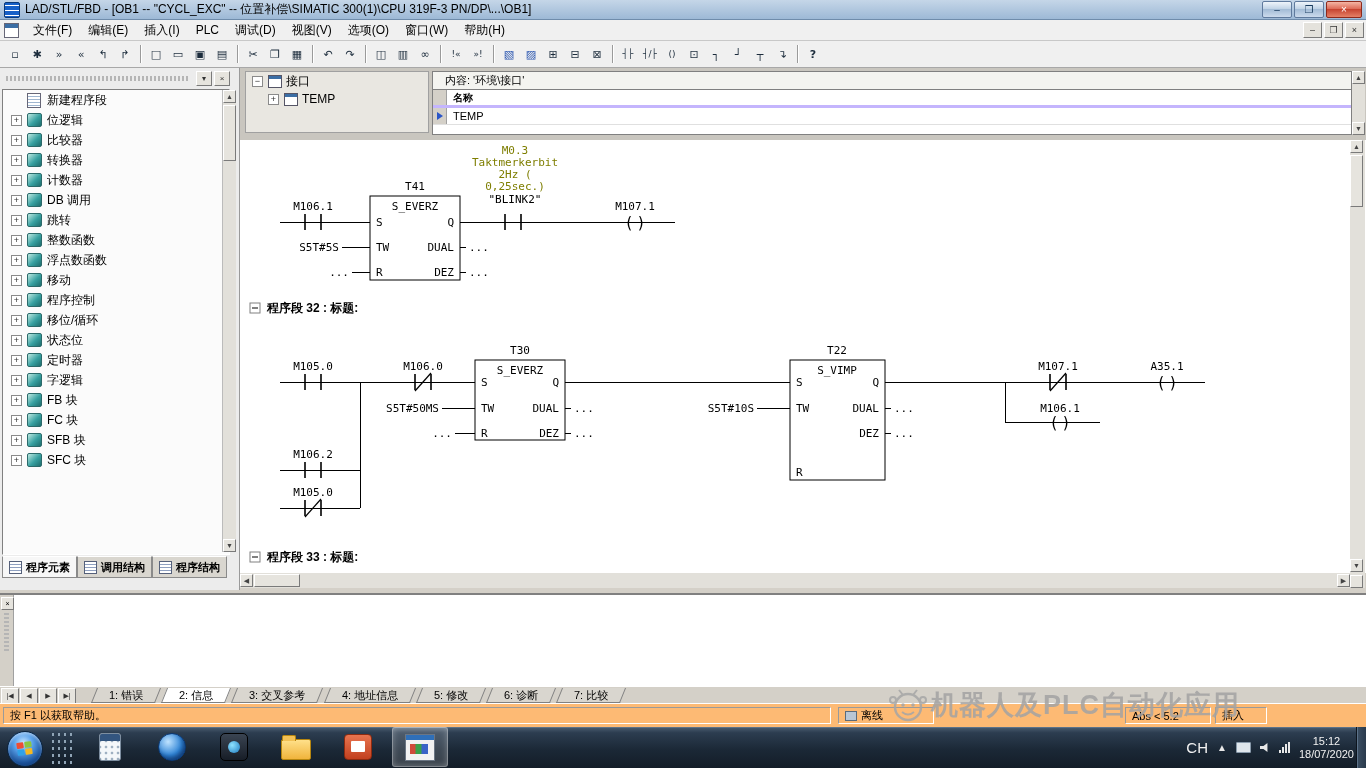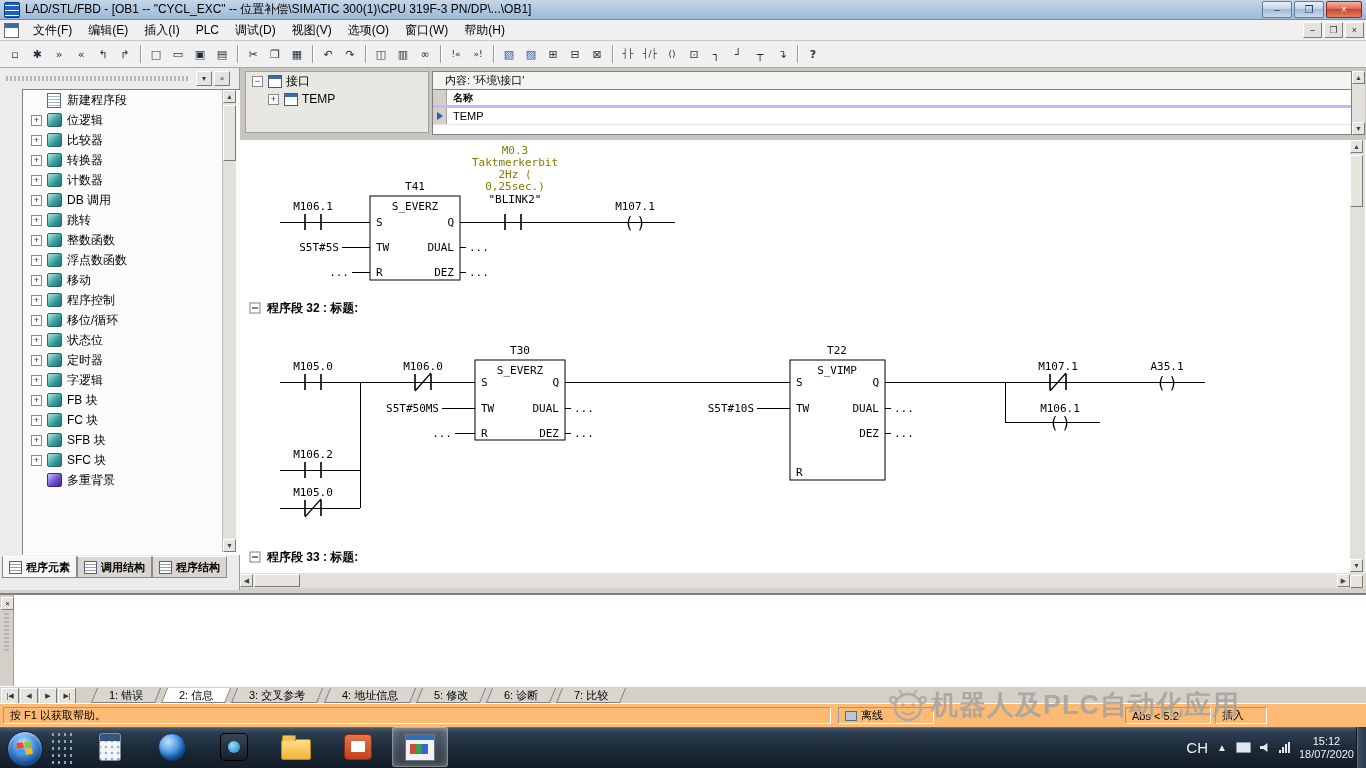--- a/index.html
+++ b/index.html
@@ -34,21 +34,21 @@
         font-size:11px;color:#1c2c3c;font-family:"DejaVu Sans","Liberation Sans",sans-serif;}
   .tsep{width:1px;height:18px;background:#9a9a9a;margin:0 4px;box-shadow:1px 0 0 #fff;}
 
   
   #sidebar{left:0;top:68px;width:240px;height:522px;background:#ececec;border-right:1px solid #9a9a9a;box-sizing:border-box;}
   #sb-header{position:absolute;left:2px;top:2px;width:228px;height:17px;display:flex;align-items:center;}
   #sb-grip{flex:1;height:5px;margin:0 4px;background:repeating-linear-gradient(90deg,#b5b5b5 0 2px,transparent 2px 4px);}
   .sb-hbtn{width:14px;height:13px;margin-left:2px;background:#e6e4de;border:1px solid;border-color:#fff #7a7a7a #7a7a7a #fff;
            font-size:8px;display:flex;align-items:center;justify-content:center;color:#333;}
   #sb-tree{position:absolute;left:2px;top:21px;width:226px;height:464px;background:#fbfbfb;
-           border:1px solid;border-color:#808080 #fff #fff #808080;overflow:hidden;margin-left:20px;}
+           border:1px solid;border-color:#808080 #fff #fff #808080;overflow:hidden;}
   .trow{height:20px;display:flex;align-items:center;padding-left:8px;white-space:nowrap;}
   .texp{width:11px;height:11px;box-sizing:border-box;border:1px solid #8a8a8a;background:#fff;
         font-size:9px;line-height:9px;text-align:center;margin-right:5px;color:#333;flex:0 0 auto;}
   .texp-spacer{width:16px;flex:0 0 auto;}
   .cat-icon{width:13px;height:12px;border:1px solid #2b6a6a;border-radius:2px;margin-right:5px;flex:0 0 auto;
             background:linear-gradient(135deg,#bfeae2,#37a0a0 55%,#1f6d6d);}
   .sheet-icon{width:12px;height:13px;background:#fff;border:1px solid #667;margin-right:6px;flex:0 0 auto;
               background-image:repeating-linear-gradient(#fff 0 2px,#9fb6d0 2px 3px);}
   .multi-icon{width:13px;height:12px;border:1px solid #3b2b7a;border-radius:2px;margin-right:5px;flex:0 0 auto;
               background:linear-gradient(135deg,#cfc5ff,#6a50d0 55%,#3a2a90);}
@@ -327,25 +327,20 @@
       <div class="trow">
           <span class="texp">+</span>
           <span class="cat-icon"></span>
           <span class="tlabel">SFB 块</span>
         </div>
       <div class="trow">
           <span class="texp">+</span>
           <span class="cat-icon"></span>
           <span class="tlabel">SFC 块</span>
         </div>
-      <div class="trow">
-          <span class="texp-spacer"></span>
-          <span class="multi-icon"></span>
-          <span class="tlabel">多重背景</span>
-        </div>
     </div>
     <div id="sb-scroll">
       <div class="scr-btn">▲</div>
       <div class="scr-thumb" style="height:56px;margin-top:2px"></div>
       <div class="scr-btn" style="position:absolute;bottom:0">▼</div>
     </div>
     <div id="sb-tabs">
       <div class="sb-tab active">
           <span class="tab-ico"></span>
           <span>程序元素</span>

